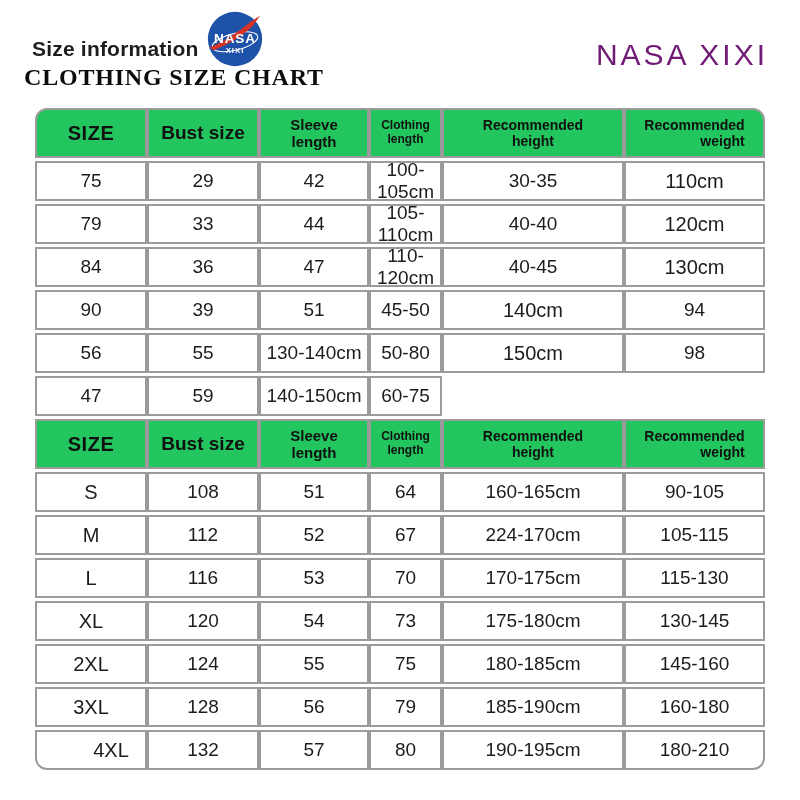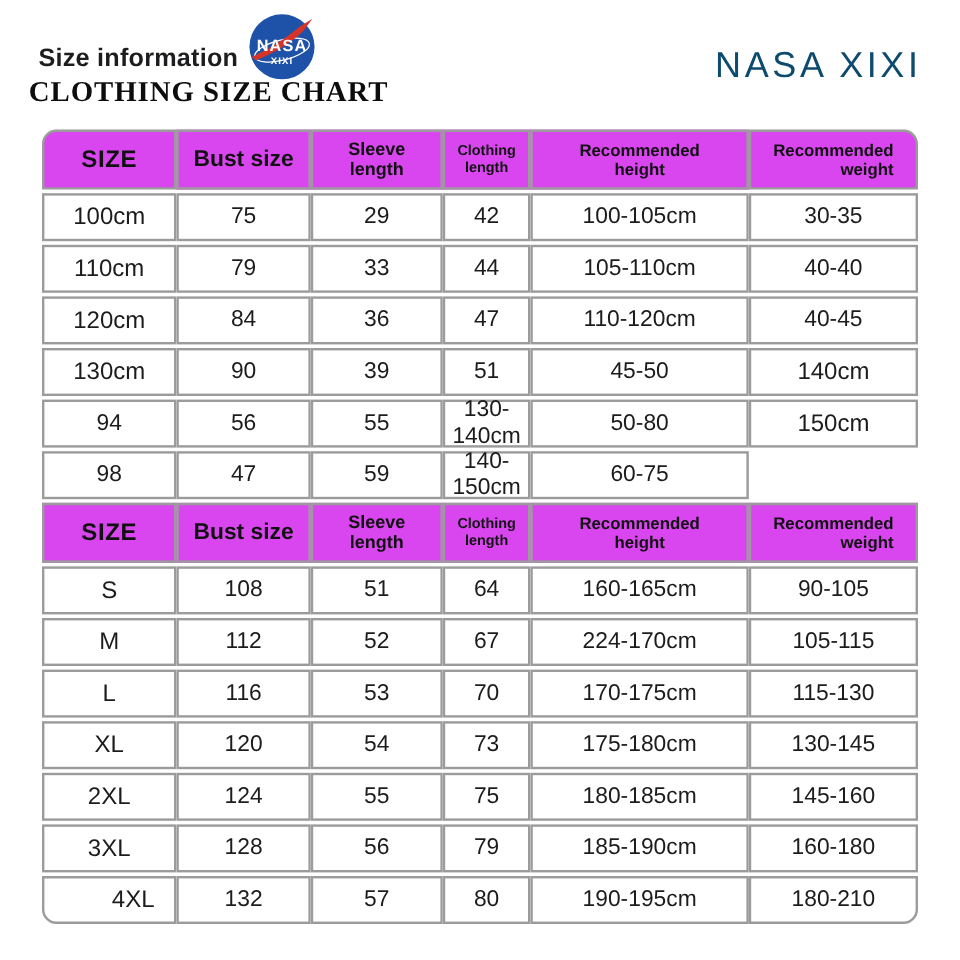--- a/index.html
+++ b/index.html
@@ -30,21 +30,21 @@
   .nasa-logo {
     position: absolute;
     left: 206px;
     top: 10px;
   }
   .watermark {
     position: absolute;
     right: 32px;
     top: 38px;
     font-size: 30px;
-    color: #0c4a6e;
+    color: #701a75;
     letter-spacing: 3px;
     font-weight: 400;
   }
   .chart-title {
     position: absolute;
     left: 24px;
     top: 64px;
     font-family: "Liberation Serif", serif;
     font-size: 24px;
     font-weight: 700;
@@ -73,21 +73,21 @@
     background: #ffffff;
     display: flex;
     align-items: center;
     justify-content: center;
     font-size: 19px;
     color: #1c1c1c;
     text-align: center;
   }
   .cell.sizecol { font-size: 20px; }
   .hdr {
-    background: #d946ef;
+    background: #22c55e;
     font-weight: 700;
     color: #111111;
   }
   .hdr .hl {
     white-space: pre-line;
     line-height: 1.15;
     text-align: center;
   }
   .hdr.h0 { font-size: 20px; letter-spacing: 0.5px; }
   .hdr.h1 { font-size: 19px; }
@@ -138,21 +138,20 @@
 length</span>
         </div>
         <div class="cell hdr h4">
           <span class="hl">Recommended
 height</span>
         </div>
         <div class="cell hdr h5 c-tr">
           <span class="hl">Recommended
 weight</span>
         </div>
-        <div class="cell sizecol">100cm</div>
         <div class="cell">75</div>
         <div class="cell">29</div>
         <div class="cell">42</div>
         <div class="cell">100-105cm</div>
         <div class="cell">30-35</div>
         <div class="cell sizecol">110cm</div>
         <div class="cell">79</div>
         <div class="cell">33</div>
         <div class="cell">44</div>
         <div class="cell">105-110cm</div>

